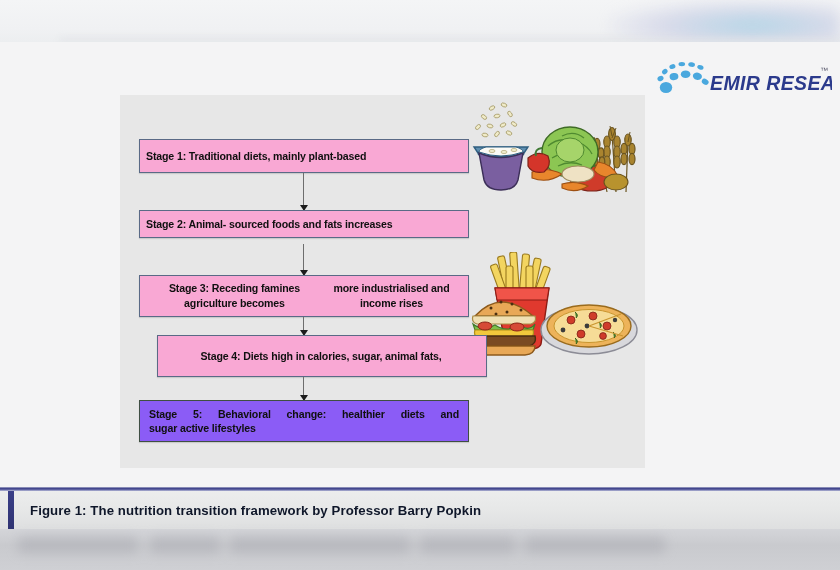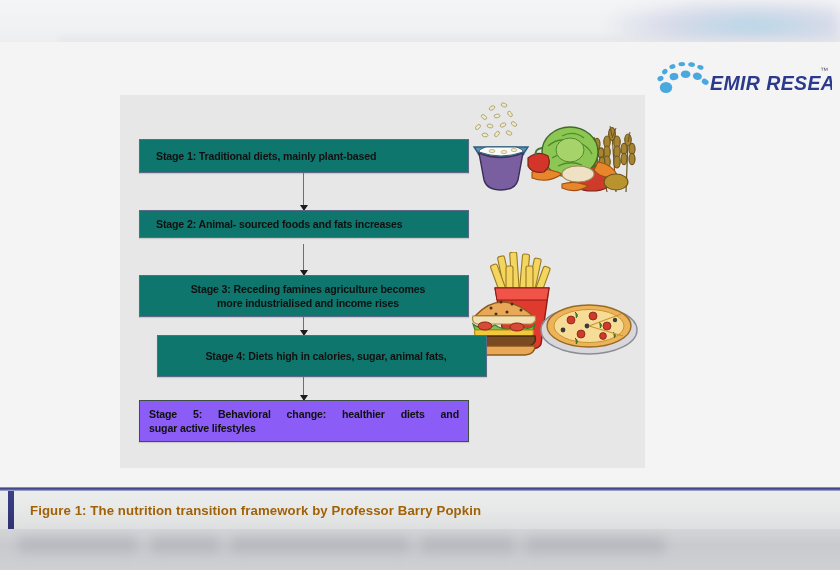--- a/index.html
+++ b/index.html
@@ -44,42 +44,42 @@
   .logo svg{display:block;}
 
   
   .flow{position:absolute;left:139px;top:139px;width:330px;}
 
   .node{
     position:absolute;left:0;
     width:330px;
     box-sizing:border-box;
     border:1px solid #5a6a86;
-    background:#0f766e;
+    background:#f9a8d4;
     color:#101010;
     font-weight:bold;
     font-size:10.6px;
     line-height:14.5px;
     letter-spacing:-.15px;
-    padding:5px 8px 5px 16px;
+    padding:5px 8px 5px 6px;
     box-shadow:0 1px 1px rgba(0,0,0,.12);
   }
   .node.two-line{text-align:center;}
   .node.two-line .l1{display:block;}
   .node.two-line .l2{display:block;}
   .node.green{
     background:#8b5cf6;border:1px solid #3f4f43;
     text-align:justify;text-align-last:justify;
     padding:5px 9px 5px 9px;
   }
   .node.green .l2{text-align:left;text-align-last:left;display:block;}
 
   #n1{top:0;height:34px;display:flex;align-items:center;}
   #n2{top:71px;height:28px;display:flex;align-items:center;}
-  #n3{top:136px;height:42px;display:flex;flex-direction:column;justify-content:center;}
+  #n3{top:136px;height:42px;display:flex;flex-direction:row;justify-content:center;}
   #n4{top:196px;height:42px;display:flex;flex-direction:column;justify-content:center;margin-left:18px;}
   #n5{top:261px;height:42px;display:flex;flex-direction:column;justify-content:center;}
 
   .conn{position:absolute;left:164px;width:1px;background:#6e6e6e;}
   .conn i{
     position:absolute;left:-3.5px;bottom:-1px;width:0;height:0;
     border-left:4px solid transparent;border-right:4px solid transparent;
     border-top:6px solid #1d1d1d;
   }
   #c1{top:34px;height:37px;}
@@ -102,21 +102,21 @@
     position:absolute;left:0;top:491px;width:840px;height:38px;
     background:linear-gradient(180deg,#eceded 0%,#e6e7e7 55%,#dedfe0 100%);
   }
   .caption-accent{
     position:absolute;left:8px;top:491px;width:6px;height:38px;
     background:linear-gradient(180deg,#3a3f88,#2f3372);
   }
   .caption-text{
     position:absolute;left:30px;top:491px;height:38px;
     display:flex;align-items:center;
-    font-size:13.2px;font-weight:bold;color:#a16207;letter-spacing:.1px;
+    font-size:13.2px;font-weight:bold;color:#0f172a;letter-spacing:.1px;
   }
 
   
   .bottom-band{
     position:absolute;left:0;top:529px;width:840px;height:41px;
     background:linear-gradient(180deg,#d4d5d9 0%,#c9cace 40%,#cfd0d4 100%);
   }
   .bottom-smudges{
     position:absolute;left:0;top:531px;width:700px;height:34px;
     filter:blur(6px);opacity:.55;

